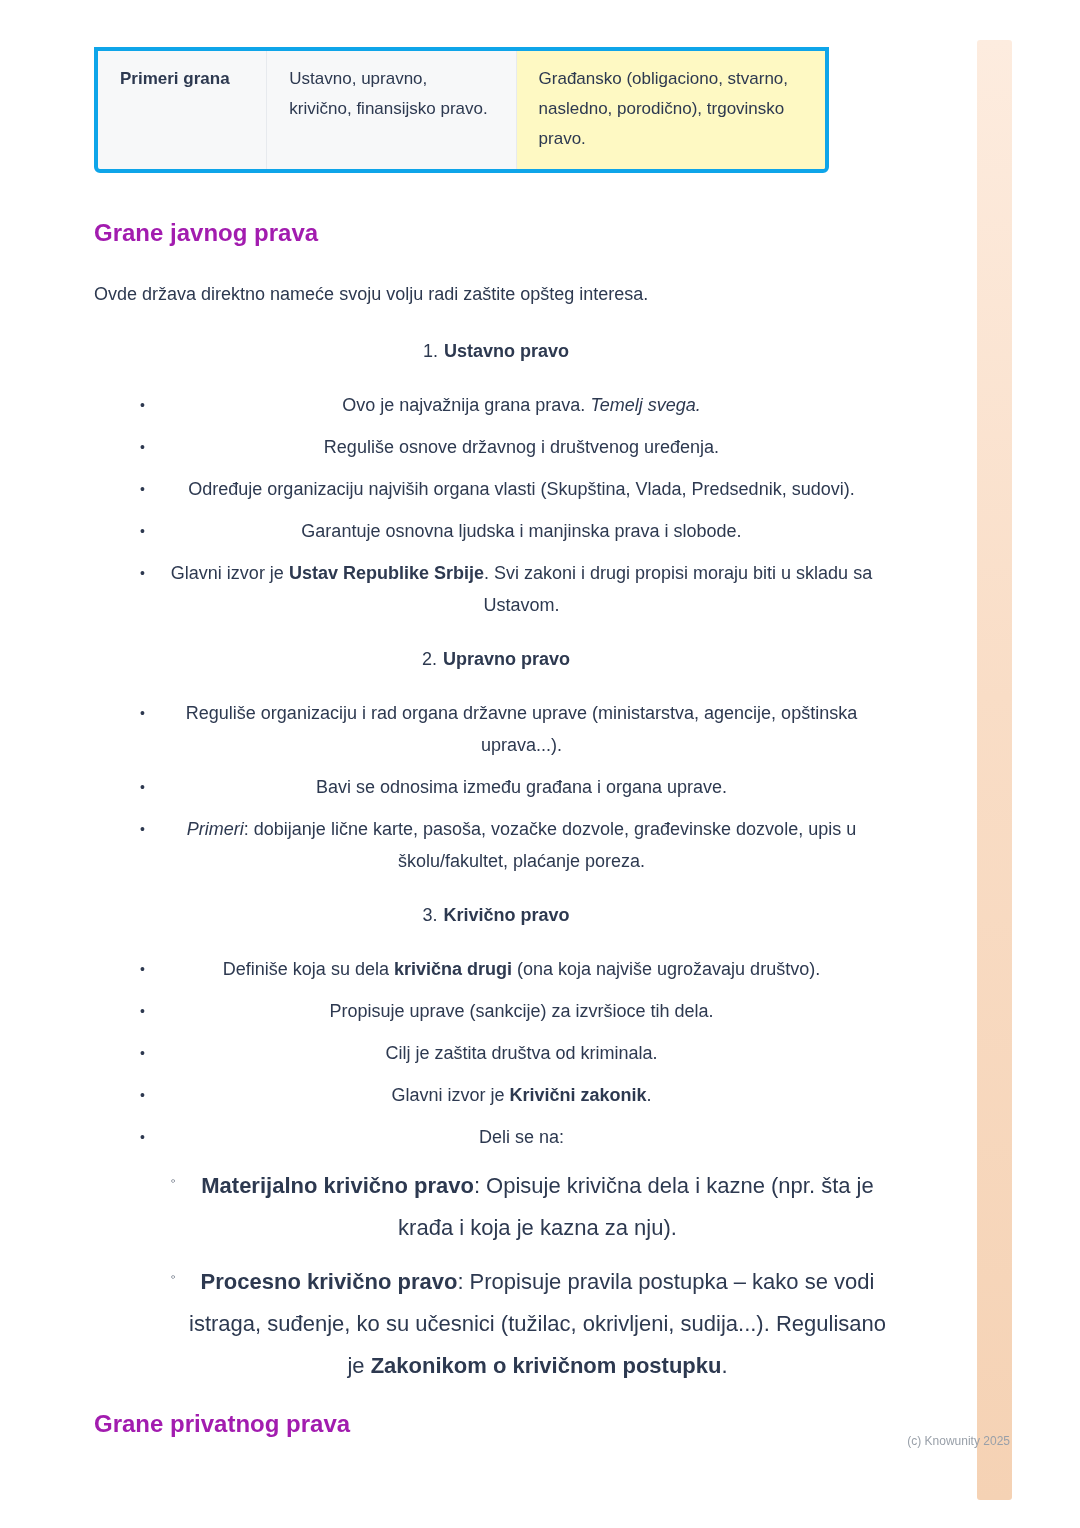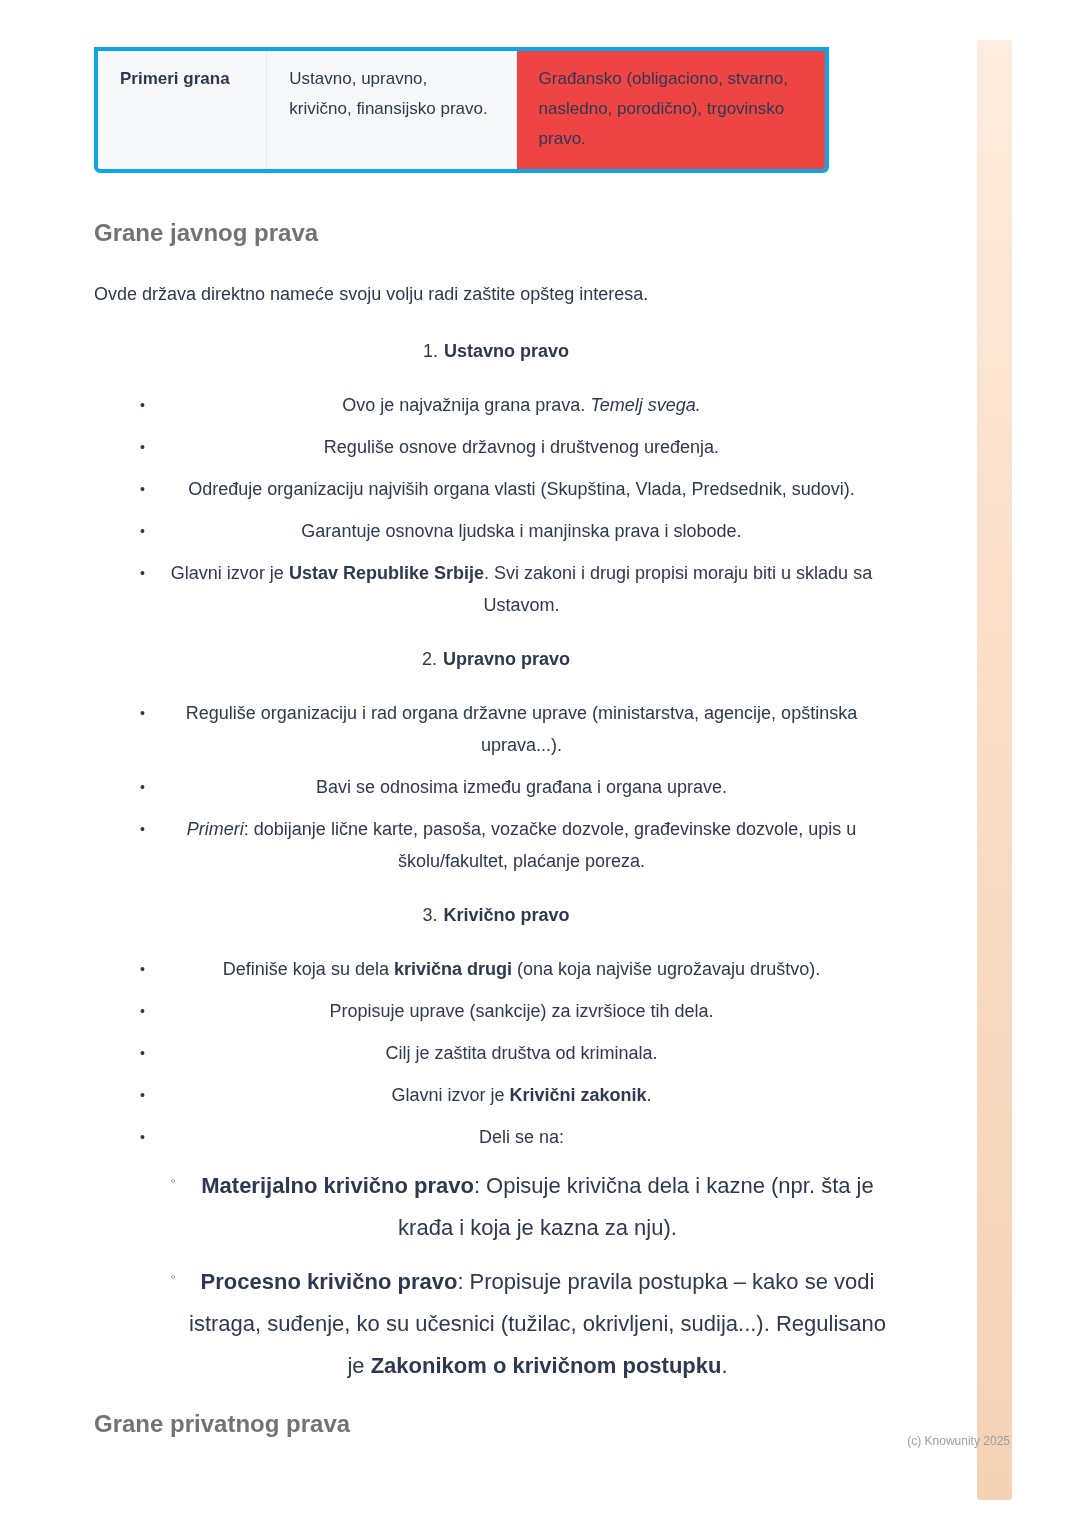--- a/index.html
+++ b/index.html
@@ -37,25 +37,25 @@
     background:#f7f8f9;
     overflow:hidden;
   }
   .compare-table .cell {
     padding:13px 22px 15px 22px;
     font-size:17px;
     line-height:30px;
   }
   .compare-table .c1 { width:170px; font-weight:bold; }
   .compare-table .c2 { width:252px; border-left:1px solid #e7eaee; }
-  .compare-table .c3 { width:313px; border-left:1px solid #e7eaee; background:#ef4444; }
+  .compare-table .c3 { width:313px; border-left:1px solid #e7eaee; background:#fef9c3; }
 
   h2.heading {
     margin-top:45px;
-    color:#737373;
+    color:#a21caf;
     font-size:24px;
     line-height:30px;
     font-weight:bold;
   }
   h2.heading.private { margin-top:22px; }
 
   .intro {
     margin-top:31px;
     font-size:18px;
     line-height:30px;

